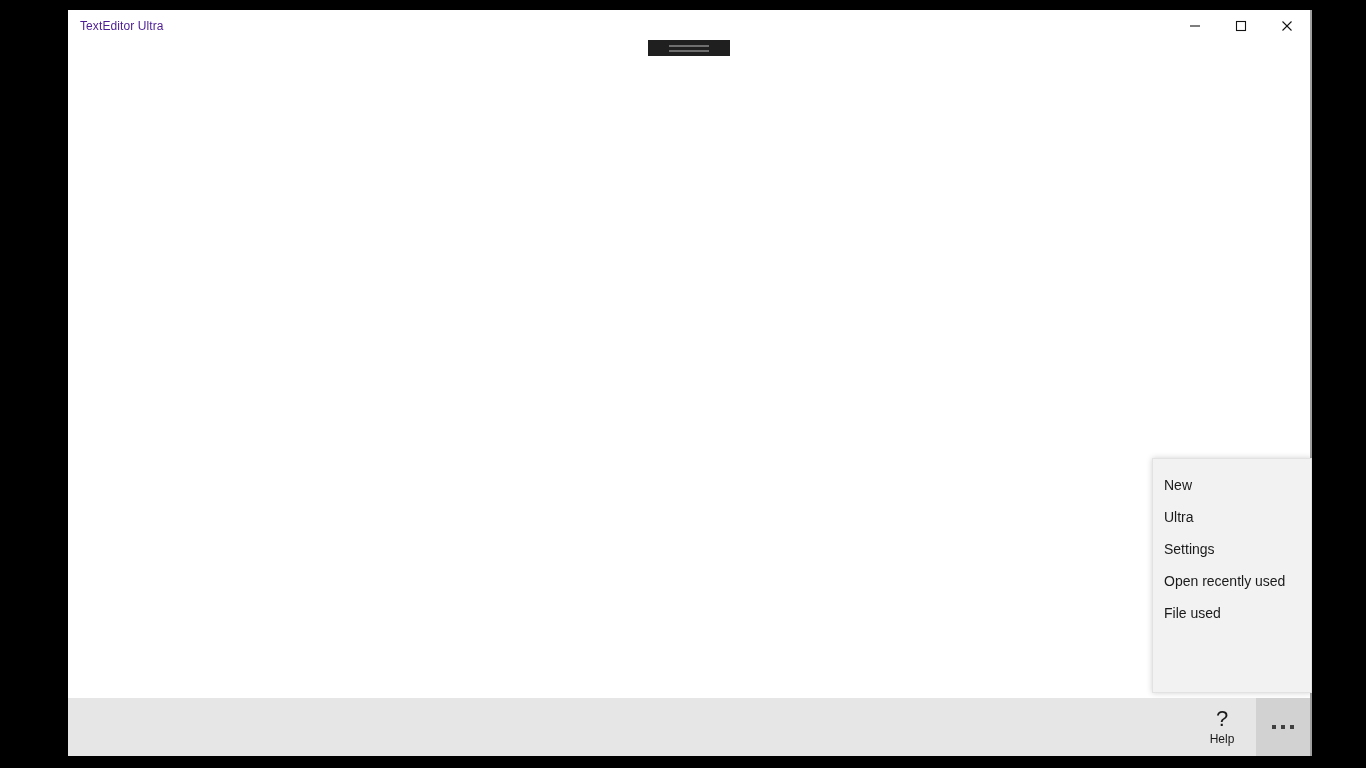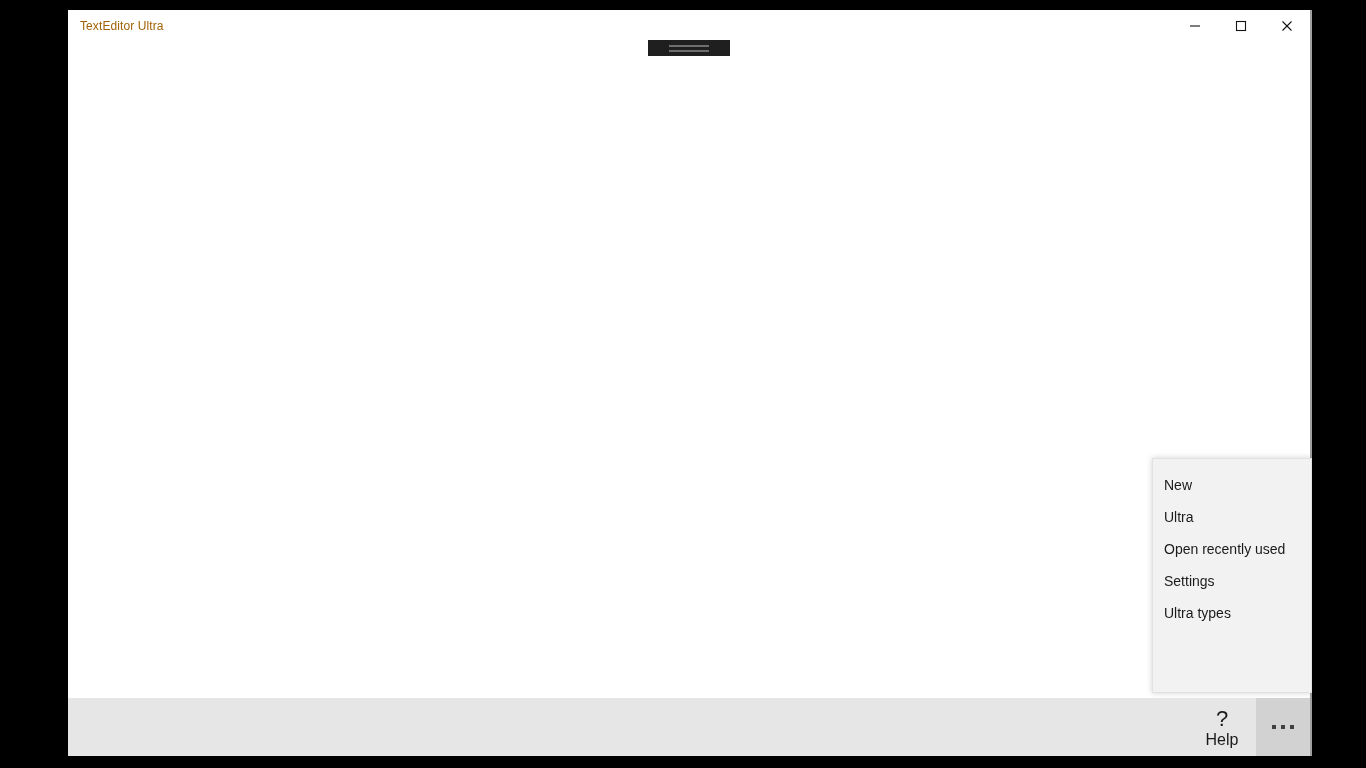--- a/index.html
+++ b/index.html
@@ -39,21 +39,21 @@
     height: 32px;
     flex: 0 0 32px;
     background: #ffffff;
     display: flex;
     align-items: center;
     justify-content: space-between;
   }
 
   #window-title {
     font-size: 12px;
-    color: #a16207;
+    color: #4c1d95;
     padding-left: 12px;
     line-height: 32px;
     letter-spacing: 0.1px;
     white-space: nowrap;
   }
 
   #window-controls {
     display: flex;
     align-items: stretch;
     height: 32px;
@@ -134,21 +134,21 @@
   }
 
   #help-button .cmd-icon {
     font-size: 22px;
     line-height: 22px;
     font-weight: 400;
     color: #1a1a1a;
   }
 
   #help-button .cmd-label {
-    font-size: 16px;
+    font-size: 12px;
     line-height: 13px;
     color: #1a1a1a;
     text-align: right;
   }
 
   #more-button {
     width: 54px;
     background: #d2d2d2;
     justify-content: center;
   }
@@ -279,27 +279,27 @@
     </div>
 
     <div id="overflow-menu">
       <div class="menu-item">
         <span>New</span>
       </div>
       <div class="menu-item">
         <span>Ultra</span>
       </div>
       <div class="menu-item">
+        <span>Settings</span>
+      </div>
+      <div class="menu-item">
         <span>Open recently used</span>
       </div>
       <div class="menu-item">
-        <span>Settings</span>
-      </div>
-      <div class="menu-item">
-        <span>Ultra types</span>
+        <span>File used</span>
       </div>
     </div>
 
     <div id="titlebar-overlay-chip">
       <span class="chip-line"></span>
       <span class="chip-line"></span>
     </div>
 
   </div>
 

